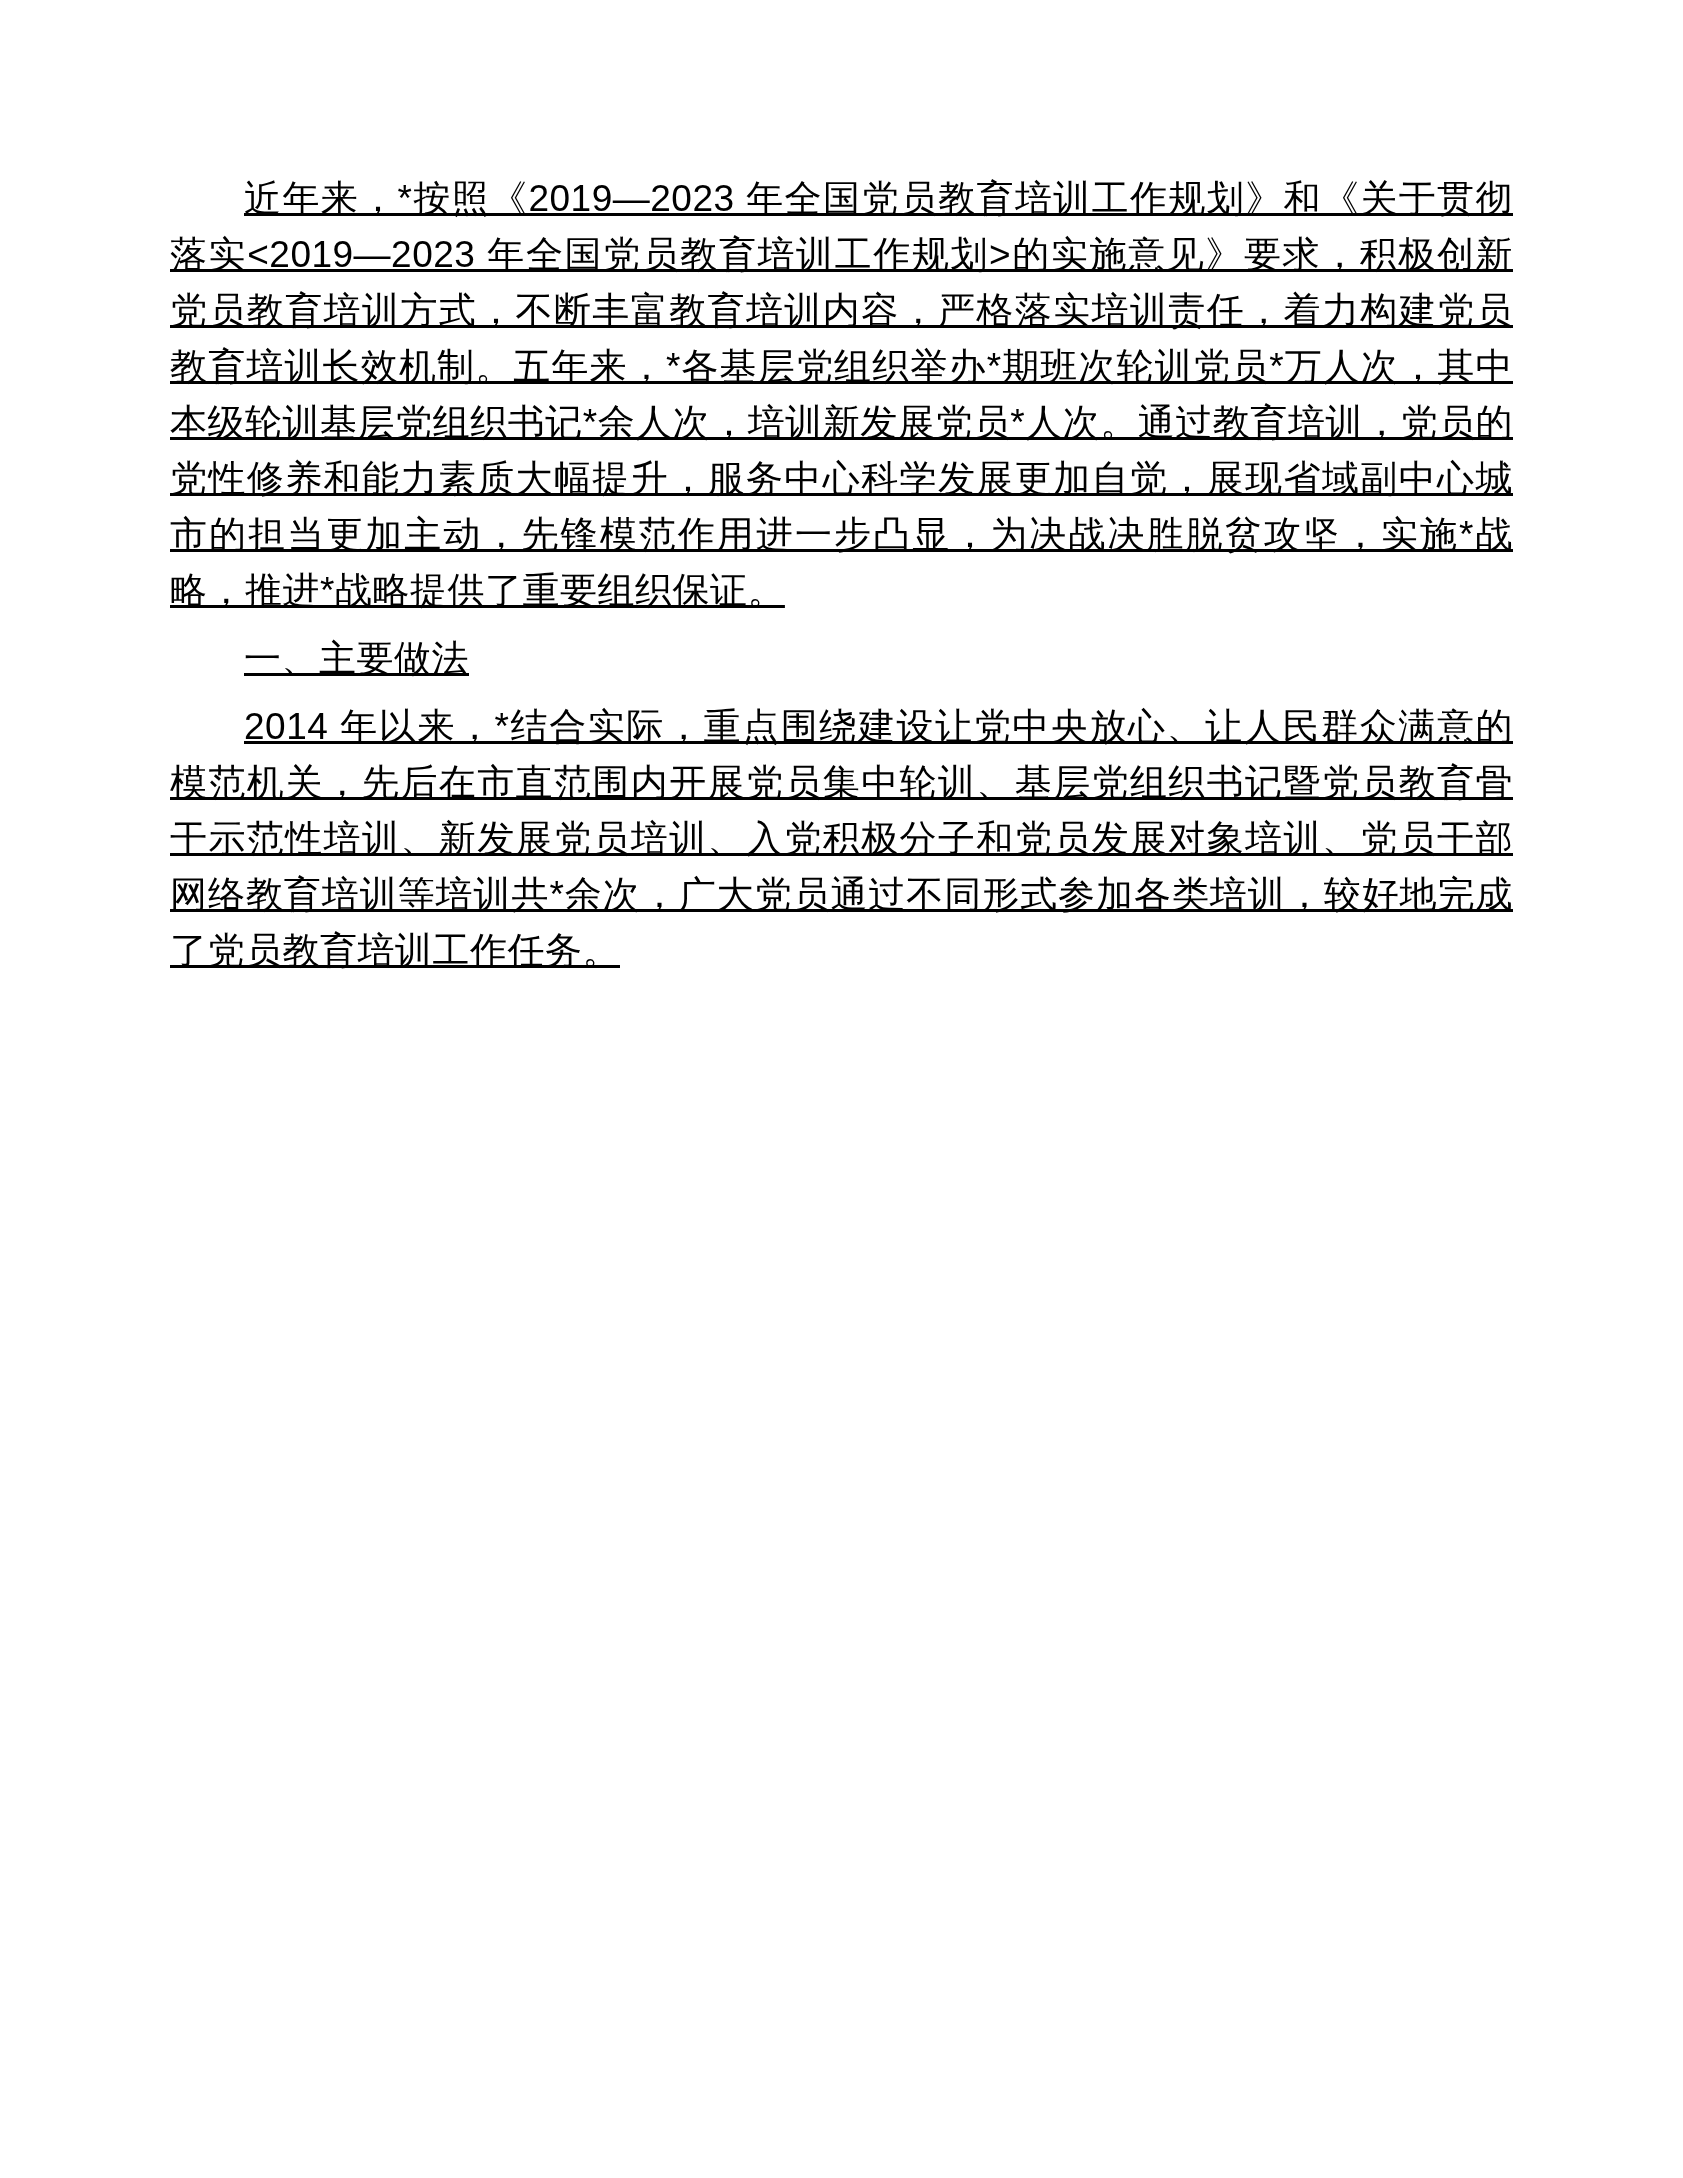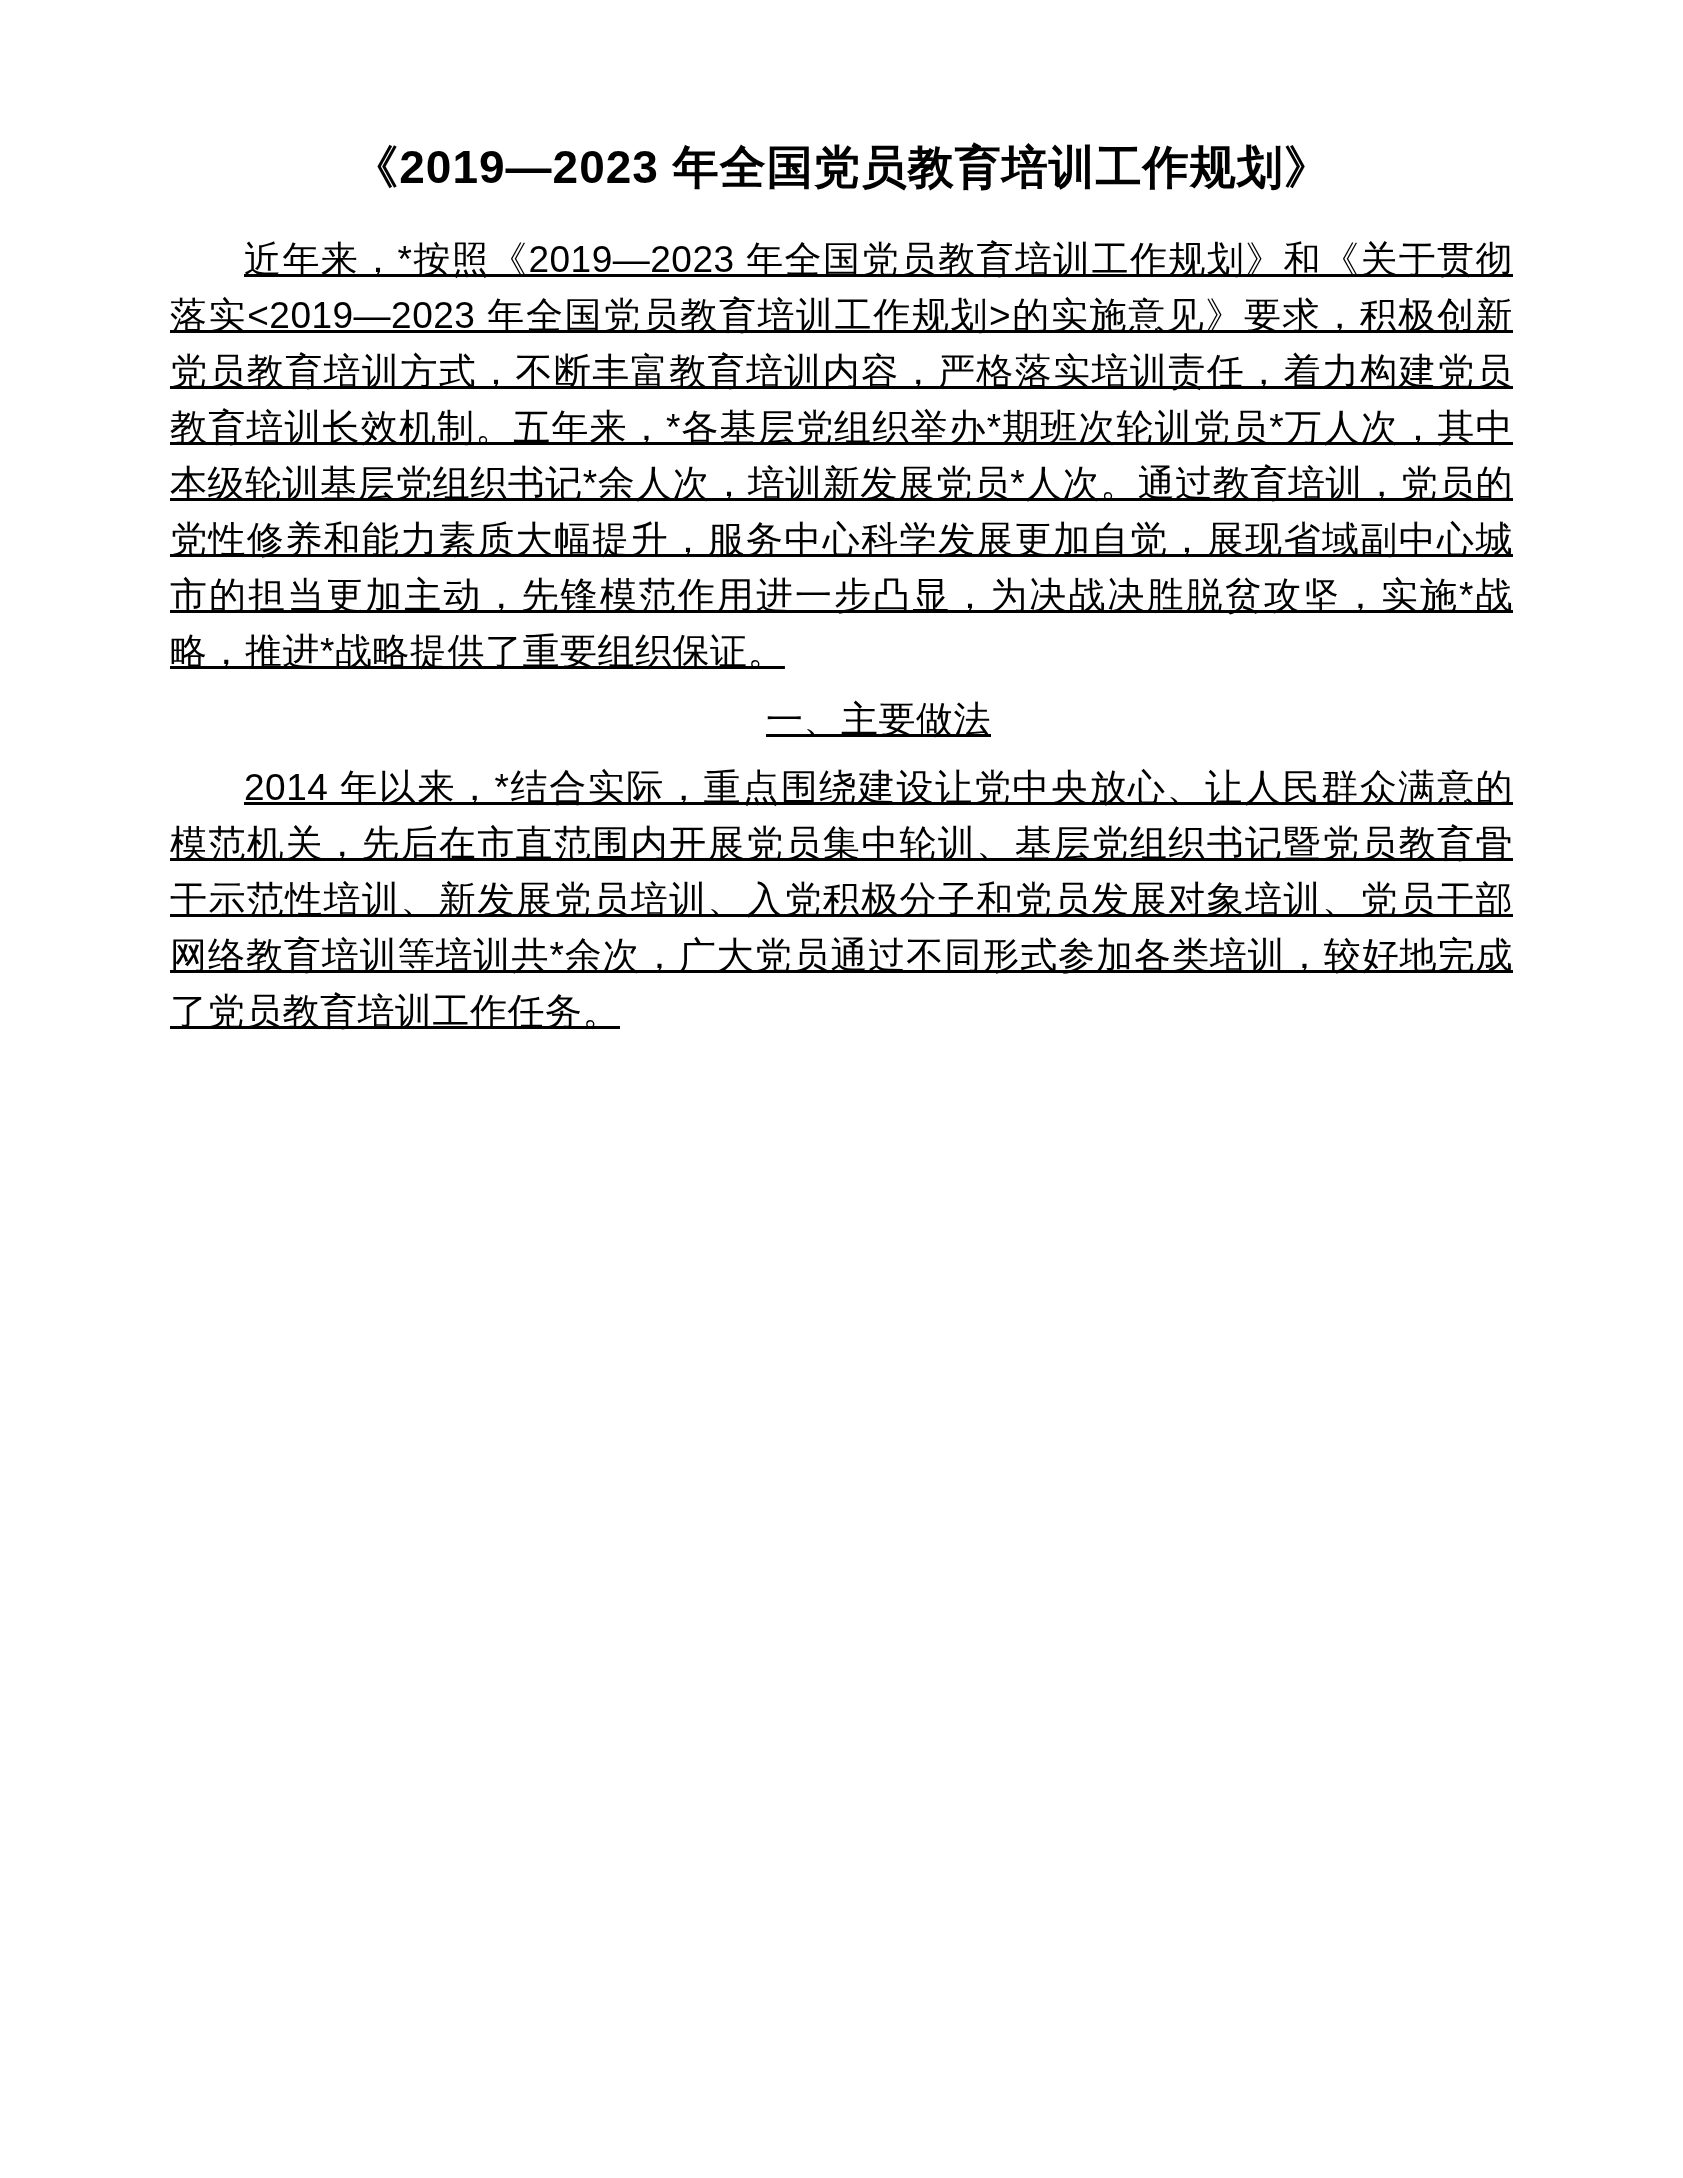--- a/index.html
+++ b/index.html
@@ -34,31 +34,30 @@
     line-height: 56px;
     text-align: justify;
     text-justify: inter-character;
     margin: 0 0 12px 0;
     text-indent: 2em;
     letter-spacing: 0.5px;
     word-break: break-all;
     text-decoration: underline;
   }
   .doc-body p.heading {
-    text-align: center;
+    text-align: left;
     margin-top: 6px;
     margin-bottom: 12px;
   }
 </style>
 </head>
 <body>
 
 <div class="page">
   <h1 class="doc-title">
-    <span class="title-line">《2019—2023 年全国党员教育培训工作规划》</span>
   </h1>
 
   <div class="doc-body">
     <p>近年来，*按照《2019—2023 年全国党员教育培训工作规划》和《关于贯彻落实&lt;2019—2023 年全国党员教育培训工作规划&gt;的实施意见》要求，积极创新党员教育培训方式，不断丰富教育培训内容，严格落实培训责任，着力构建党员教育培训长效机制。五年来，*各基层党组织举办*期班次轮训党员*万人次，其中本级轮训基层党组织书记*余人次，培训新发展党员*人次。通过教育培训，党员的党性修养和能力素质大幅提升，服务中心科学发展更加自觉，展现省域副中心城市的担当更加主动，先锋模范作用进一步凸显，为决战决胜脱贫攻坚，实施*战略，推进*战略提供了重要组织保证。</p>
 
     <p class="heading">一、主要做法</p>
 
     <p>2014 年以来，*结合实际，重点围绕建设让党中央放心、让人民群众满意的模范机关，先后在市直范围内开展党员集中轮训、基层党组织书记暨党员教育骨干示范性培训、新发展党员培训、入党积极分子和党员发展对象培训、党员干部网络教育培训等培训共*余次，广大党员通过不同形式参加各类培训，较好地完成了党员教育培训工作任务。</p>
 
   </div>

